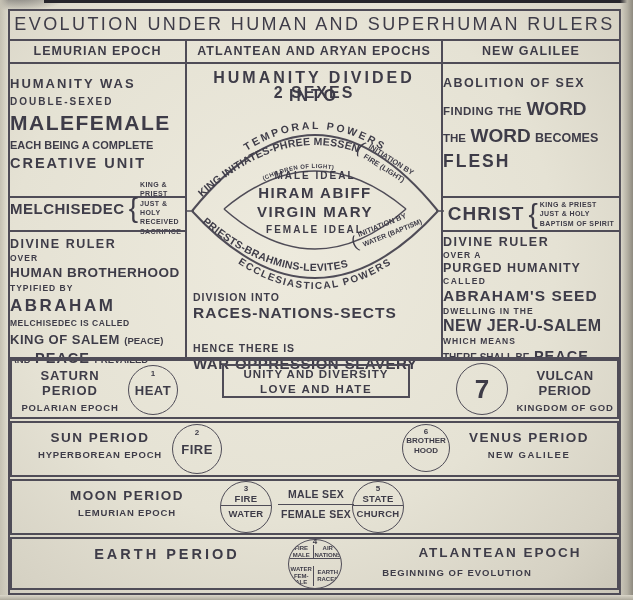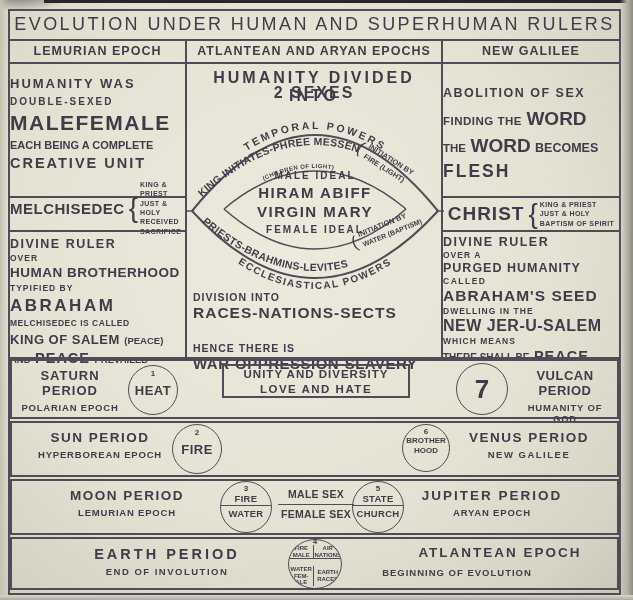--- a/index.html
+++ b/index.html
@@ -93,21 +93,21 @@
         <span class="b" style="font-size:13px;letter-spacing:.5px;">KING OF SALEM</span>
         <span class="b" style="font-size:9.5px;">(PEACE)</span>
       </div>
       <div>
         <span class="b" style="font-size:9.5px;">AND</span>
         <span class="b" style="font-size:14.5px;letter-spacing:1px;">PEACE</span>
         <span class="b" style="font-size:9.5px;">PREVAILED</span>
       </div>
     </div>
 
-    <div class="cellpad" style="left:433px;top:51px;width:160px;height:134px;padding-top:24px;">
+    <div class="cellpad" style="left:433px;top:51px;width:160px;height:134px;padding-top:14px;">
       <div class="b" style="font-size:12.5px;letter-spacing:1.5px;margin-bottom:8px;">ABOLITION OF SEX</div>
       <div style="margin-bottom:5px;">
         <span class="b" style="font-size:11.5px;letter-spacing:.5px;">FINDING THE</span>
         <span class="b" style="font-size:19px;">WORD</span>
       </div>
       <div style="margin-bottom:4px;">
         <span class="b" style="font-size:11.5px;">THE</span>
         <span class="b" style="font-size:19px;">WORD</span>
         <span class="b" style="font-size:12.5px;">BECOMES</span>
       </div>
@@ -212,21 +212,21 @@
       </div>
       <div class="abs c" style="left:210px;top:3px;width:188px;height:34px;border:2px solid #4f4c57;box-sizing:border-box;padding-top:1px;">
         <div class="b" style="font-size:11.5px;letter-spacing:1px;line-height:15px;">UNITY AND DIVERSITY</div>
         <div class="b" style="font-size:11.5px;letter-spacing:1.5px;line-height:14px;">LOVE AND HATE</div>
       </div>
       <div class="circle" style="left:444px;top:2px;width:52px;height:52px;justify-content:center;">
         <div class="b" style="font-size:26px;">7</div>
       </div>
       <div class="abs c" style="left:502px;top:7px;width:102px;">
         <div class="ptitle" style="font-size:13px;letter-spacing:.5px;">VULCAN PERIOD</div>
-        <div class="psub">HUMANITY OF GOD</div>
+        <div class="psub">KINGDOM OF GOD</div>
       </div>
     </div>
 
     <div class="bandbox" style="top:410px;height:56px;">
       <div class="abs c" style="left:18px;top:7px;width:140px;">
         <div class="ptitle">SUN PERIOD</div>
         <div class="psub">HYPERBOREAN EPOCH</div>
       </div>
       <div class="circle" style="left:160px;top:1px;width:50px;height:50px;">
         <div class="cnum">2</div>
@@ -258,30 +258,25 @@
         <div class="b" style="font-size:10.5px;line-height:15px;letter-spacing:.3px;">MALE SEX</div>
         <div style="border-top:1.5px solid #4f4c57;margin:2px 0 3px;"></div>
         <div class="b" style="font-size:10.5px;line-height:13px;letter-spacing:.3px;">FEMALE SEX</div>
       </div>
       <div class="circle" style="left:340px;top:0;width:52px;height:52px;">
         <div class="cnum" style="margin-top:2px;">5</div>
         <div class="csm">STATE</div>
         <div class="cdiv"></div>
         <div class="csm">CHURCH</div>
       </div>
-      <div class="abs c" style="left:404px;top:7px;width:152px;">
-        <div class="ptitle" style="letter-spacing:2px;">JUPITER PERIOD</div>
-        <div class="psub">ARYAN EPOCH</div>
-      </div>
     </div>
 
     <div class="bandbox" style="top:526px;height:53px;">
       <div class="abs c" style="left:65px;top:7px;width:180px;">
         <div class="ptitle" style="font-size:14.5px;letter-spacing:3px;">EARTH PERIOD</div>
-        <div class="psub" style="letter-spacing:1.5px;">END OF INVOLUTION</div>
       </div>
       <div class="circle quad" style="left:276px;top:0;width:54px;height:50px;display:grid;">
         <div class="q-tl">
           <span>FIRE</span>
           <span>MALE</span>
         </div>
         <div class="q-tr">
           <span>AIR</span>
           <span>NATIONS</span>
         </div>

